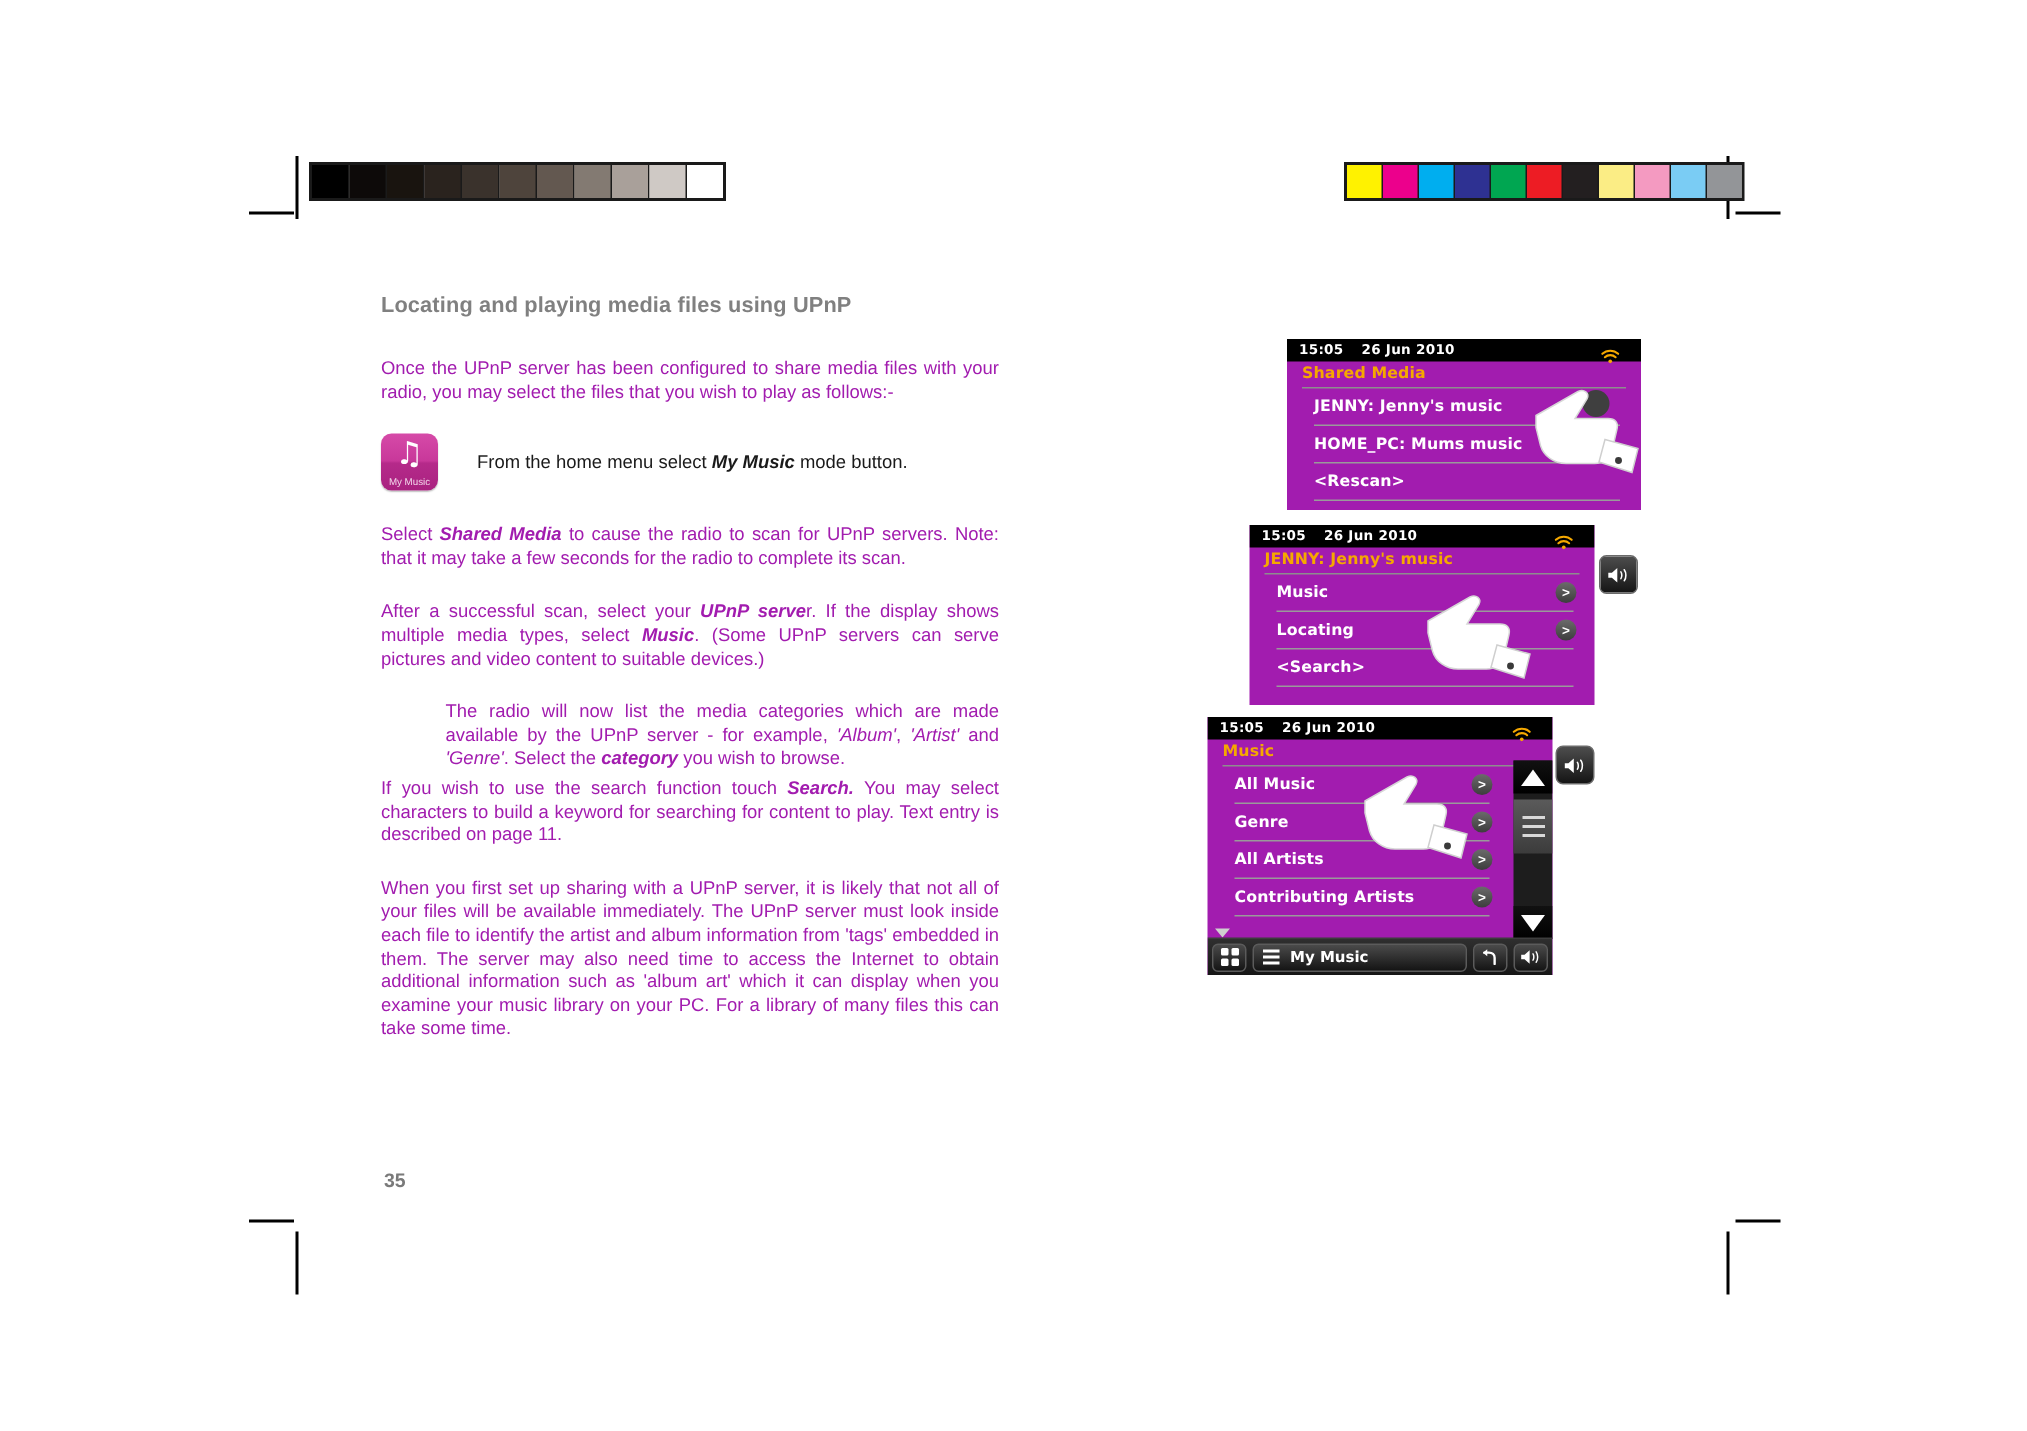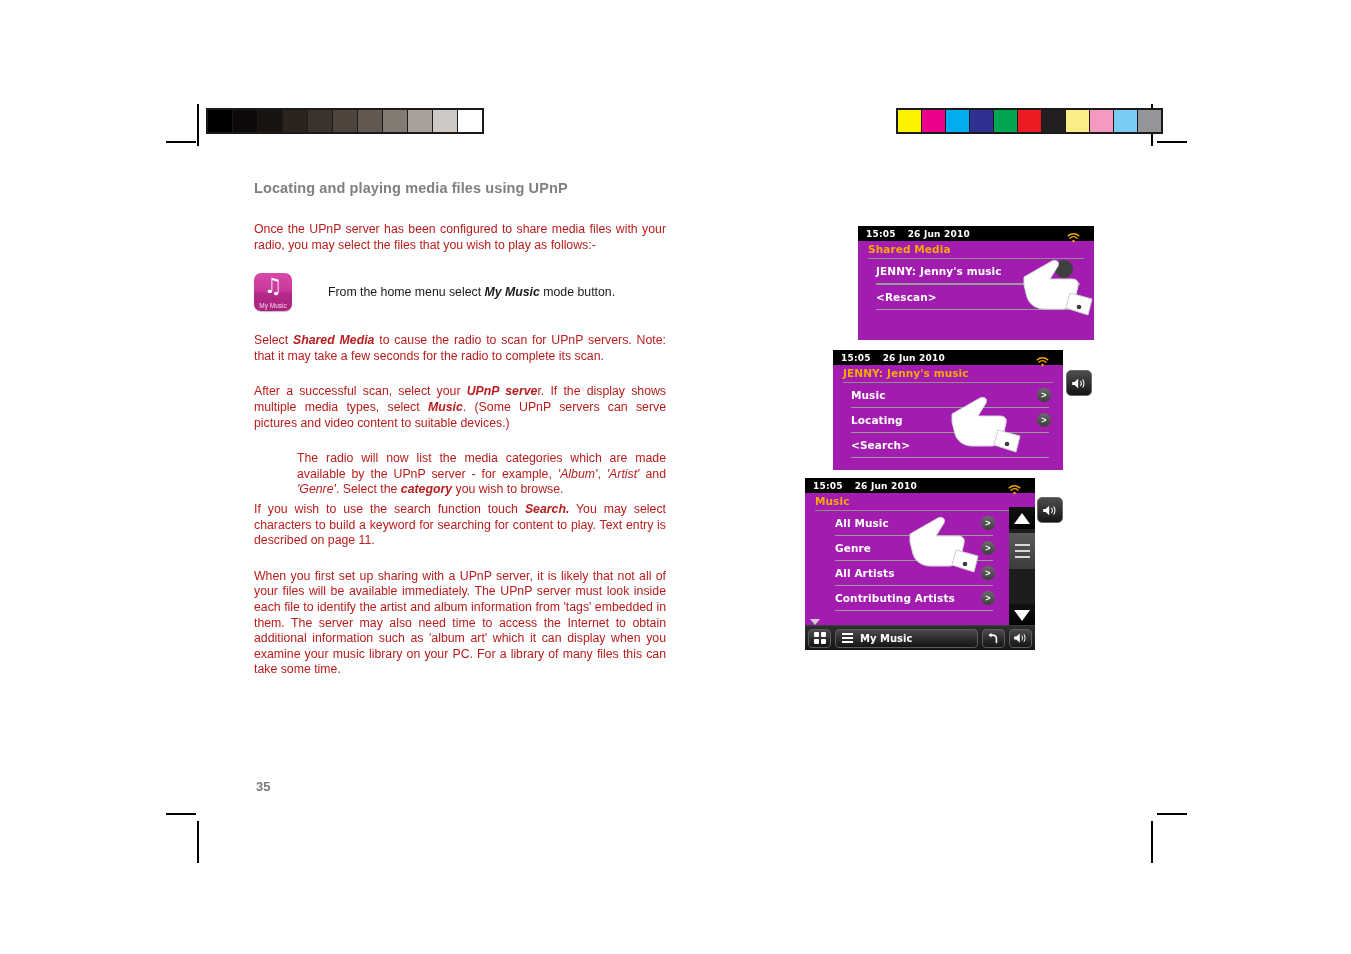--- a/index.html
+++ b/index.html
@@ -42,34 +42,34 @@
   .cal-bar .swatch:last-child { border-right: none; }
 
   #grey-bar { left: 206px; top: 108px; }
   #color-bar { left: 896px; top: 108px; }
   #color-bar .swatch { width: 23px; }
 
   
   .text-col {
     position: absolute;
     left: 254px;
-    top: 180px;
+    top: 196px;
     width: 412px;
   }
   h1.section-title {
     font-size: 14.5px;
     font-weight: bold;
     color: #808080;
     margin: 0 0 26px 0;
     letter-spacing: 0.1px;
   }
   p.body {
     font-size: 12.3px;
     line-height: 15.6px;
-    color: #b91c1c;
+    color: #a21caf;
     margin: 0 0 20px 0;
     text-align: justify;
     text-justify: inter-word;
   }
   p.body.tight { margin-bottom: 4px; margin-left: 43px; }
   p.body .bi { font-weight: bold; font-style: italic; }
 
   
   .icon-row {
     display: flex;
@@ -101,21 +101,21 @@
     left: 0; right: 0;
     bottom: 2px;
     text-align: center;
     font-size: 6.5px;
     color: #f3d7ea;
     font-family: "Liberation Sans", sans-serif;
   }
   .icon-caption {
     font-size: 12.3px;
     color: #1a1a1a;
-    margin-left: 36px;
+    margin-left: 26px;
   }
   .icon-caption .bi { font-weight: bold; font-style: italic; }
 
   .page-num {
     position: absolute;
     left: 256px;
     top: 779px;
     font-size: 13px;
     font-weight: bold;
     color: #7a7a7a;
@@ -411,20 +411,23 @@
       </svg>
     </span>
   </div>
   <div class="title">Shared Media</div>
   <div class="title-rule"></div>
   <div class="list">
     <div class="list-item">
       <span class="lbl">JENNY: Jenny's music</span>
     </div>
     <div class="list-rule"></div>
+    <div class="list-item">
+      <span class="lbl">HOME_PC: Mums music</span>
+    </div>
     <div class="list-rule"></div>
     <div class="list-item">
       <span class="lbl">&lt;Rescan&gt;</span>
     </div>
     <div class="list-rule"></div>
   </div>
 </div>
 
 <div class="hand" style="left:1022px; top:255px; width:72px; height:64px;">
   <svg viewBox="0 0 72 64" width="72" height="64" aria-hidden="true">
@@ -491,21 +494,21 @@
       <svg viewBox="0 0 16 13" width="13" height="11" aria-hidden="true">
         <path d="M8 12.2a1.5 1.5 0 1 0 0-3 1.5 1.5 0 0 0 0 3z" fill="#f5a800"></path>
         <path d="M3.6 7.3a6.4 6.4 0 0 1 8.8 0" stroke="#f5a800" stroke-width="1.7" fill="none" stroke-linecap="round"></path>
         <path d="M1.5 4.5a9.5 9.5 0 0 1 13 0" stroke="#f5a800" stroke-width="1.7" fill="none" stroke-linecap="round"></path>
       </svg>
     </span>
   </div>
   <div class="title">Music</div>
   <div class="title-rule"></div>
 
-  <div class="list" style="margin-right:28px;margin-left:12px;">
+  <div class="list" style="margin-right:28px;">
     <div class="list-item">
       <span class="lbl">All Music</span>
       <span class="chev">&gt;</span>
     </div>
     <div class="list-rule"></div>
     <div class="list-item">
       <span class="lbl">Genre</span>
       <span class="chev">&gt;</span>
     </div>
     <div class="list-rule"></div>

